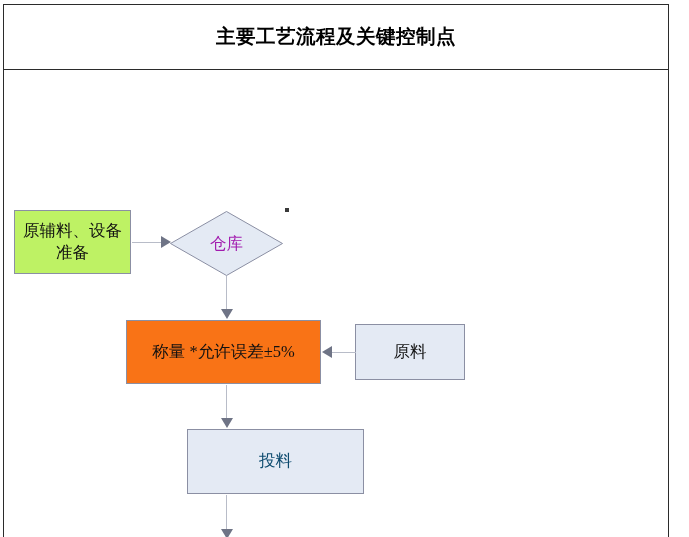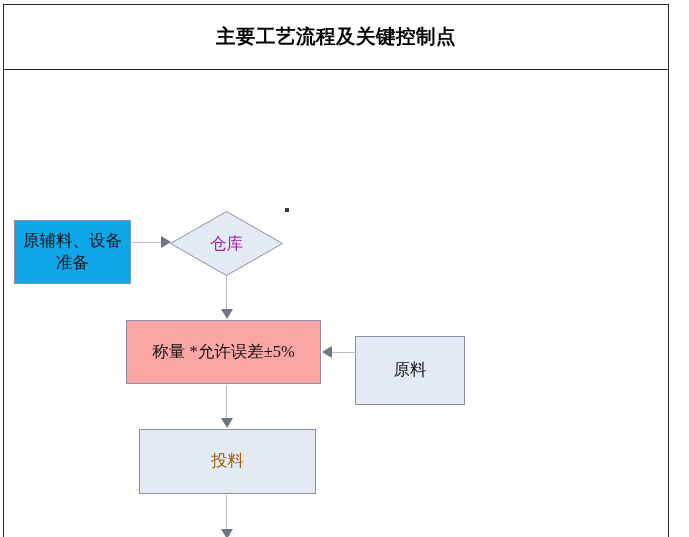--- a/index.html
+++ b/index.html
@@ -86,21 +86,21 @@
     text-align: center;
     font-size: 16.5px;
     line-height: 1.35;
     color: #111111;
   }
 
   .node .label { display: block; }
 
   .node-prep       { left: 10px;  top: 140px; width: 117px; height: 64px; }
   .node-weigh      { left: 122px; top: 250px; width: 195px; height: 64px; }
-  .node-material   { left: 351px; top: 266px; width: 110px; height: 69px; }
+  .node-material   { left: 351px; top: 254px; width: 110px; height: 56px; }
   .node-charge     { left: 135px; top: 359px; width: 177px; height: 65px; }
 
   
   .diamond-wrap {
     position: absolute;
     left: 166px;
     top: 141px;
     width: 113px;
     height: 65px;
   }
@@ -173,60 +173,60 @@
 
     <div class="title-cell" style="border-bottom-color: rgb(43, 43, 43);">
       <span class="title-text">主要工艺流程及关键控制点</span>
     </div>
 
     <div class="body-cell">
 
 
       <span class="artifact-dot"></span>
 
-      <div class="node node-prep" style="background: #0ea5e9; border-color: rgb(139, 143, 163); color: rgb(17, 17, 17); margin-top: 10px;">
+      <div class="node node-prep" style="background: #bef264; border-color: rgb(139, 143, 163); color: rgb(17, 17, 17);">
         <span class="label">原辅料、设备准备</span>
       </div>
 
       <div class="conn">
         <span class="conn-line-h" style="left: 128px; top: 172px; width: 37px; background: rgb(184, 188, 200);"></span>
         <span class="arrow arrow-right" style="left: 157px; top: 166px; border-left-color: rgb(111, 116, 134);"></span>
       </div>
 
       <div class="diamond-wrap">
         <svg width="113" height="65" viewBox="0 0 113 65">
           <polygon points="56.5,0.5 112.5,32.5 56.5,64.5 0.5,32.5" fill="#e4eaf4" stroke="#8b8fa3" stroke-width="1"></polygon>
         </svg>
         <span class="diamond-label">仓库</span>
       </div>
 
       <div class="conn">
         <span class="conn-line-v" style="left: 222px; top: 206px; height: 38px; background: rgb(184, 188, 200);"></span>
         <span class="arrow arrow-down" style="left: 217px; top: 239px; border-top-color: rgb(111, 116, 134);"></span>
       </div>
 
-      <div class="node node-weigh" style="background: #fca5a5; border-color: rgb(139, 143, 163); color: rgb(17, 17, 17);">
+      <div class="node node-weigh" style="background: #f97316; border-color: rgb(139, 143, 163); color: rgb(17, 17, 17);">
         <span class="label">称量 *允许误差±5%</span>
       </div>
 
       <div class="node node-material" style="background: rgb(228, 234, 244); border-color: rgb(139, 143, 163); color: rgb(17, 17, 17);">
         <span class="label">原料</span>
       </div>
 
       <div class="conn">
         <span class="conn-line-h" style="left: 322px; top: 282px; width: 30px; background: rgb(184, 188, 200);"></span>
         <span class="arrow arrow-left" style="left: 318px; top: 276px; border-right-color: rgb(111, 116, 134);"></span>
       </div>
 
       <div class="conn">
         <span class="conn-line-v" style="left: 222px; top: 315px; height: 38px; background: rgb(184, 188, 200);"></span>
         <span class="arrow arrow-down" style="left: 217px; top: 348px; border-top-color: rgb(111, 116, 134);"></span>
       </div>
 
-      <div class="node node-charge" style="background: rgb(228, 234, 244); border-color: rgb(139, 143, 163); color: #a16207;">
+      <div class="node node-charge" style="background: rgb(228, 234, 244); border-color: rgb(139, 143, 163); color: #0c4a6e; margin-left: 48px;">
         <span class="label">投料</span>
       </div>
 
       <div class="conn">
         <span class="conn-line-v" style="left: 222px; top: 425px; height: 38px; background: rgb(184, 188, 200);"></span>
         <span class="arrow arrow-down" style="left: 217px; top: 459px; border-top-color: rgb(111, 116, 134);"></span>
       </div>
 
     </div>
   </div>

